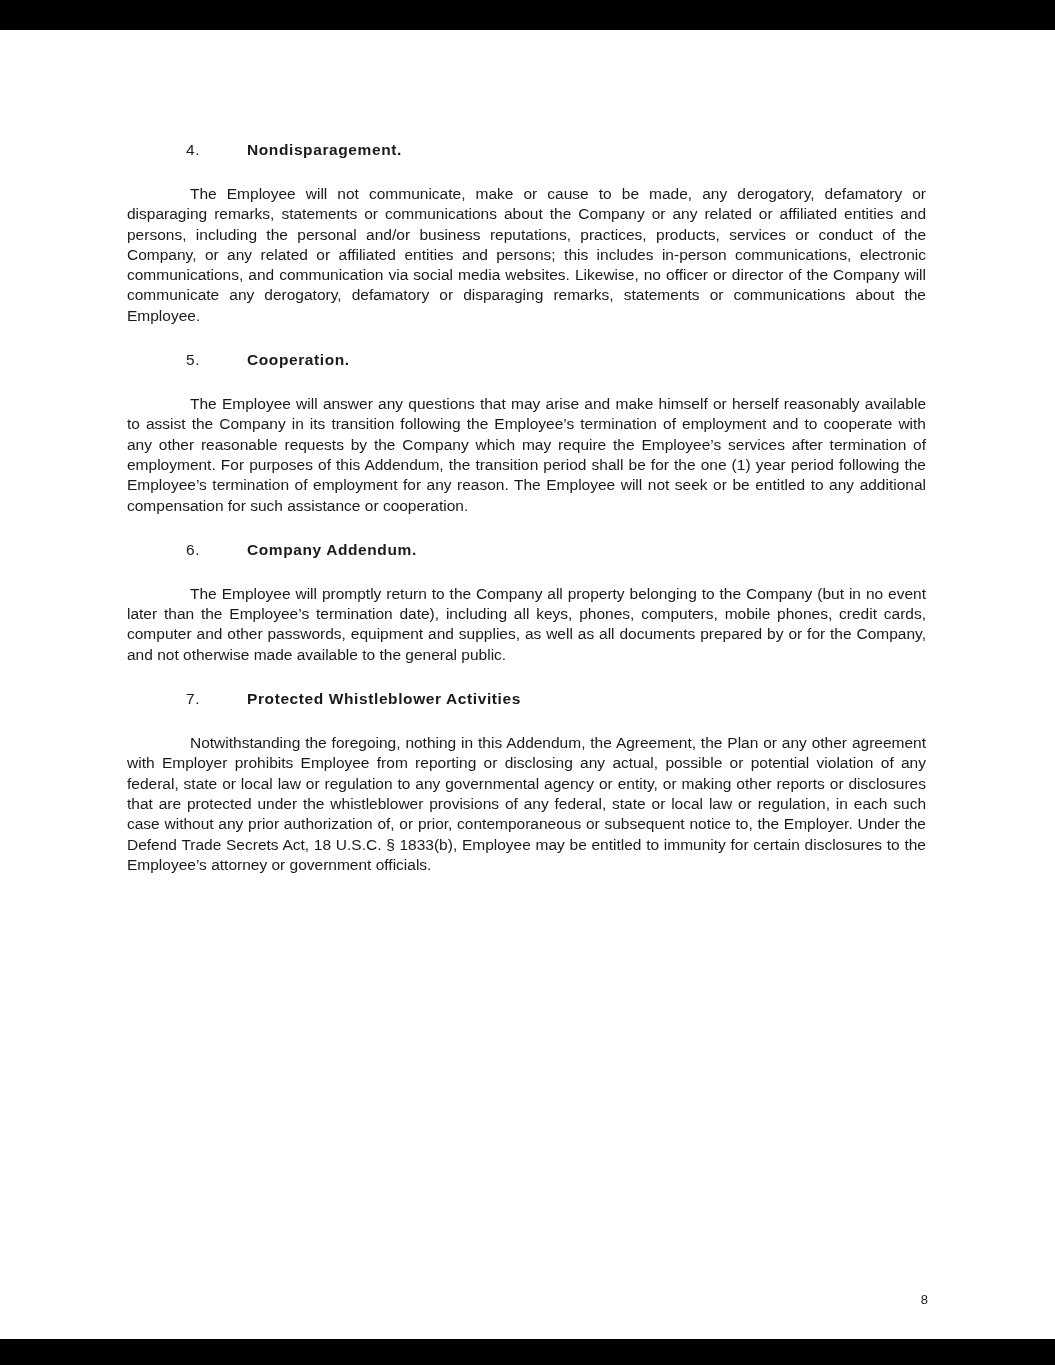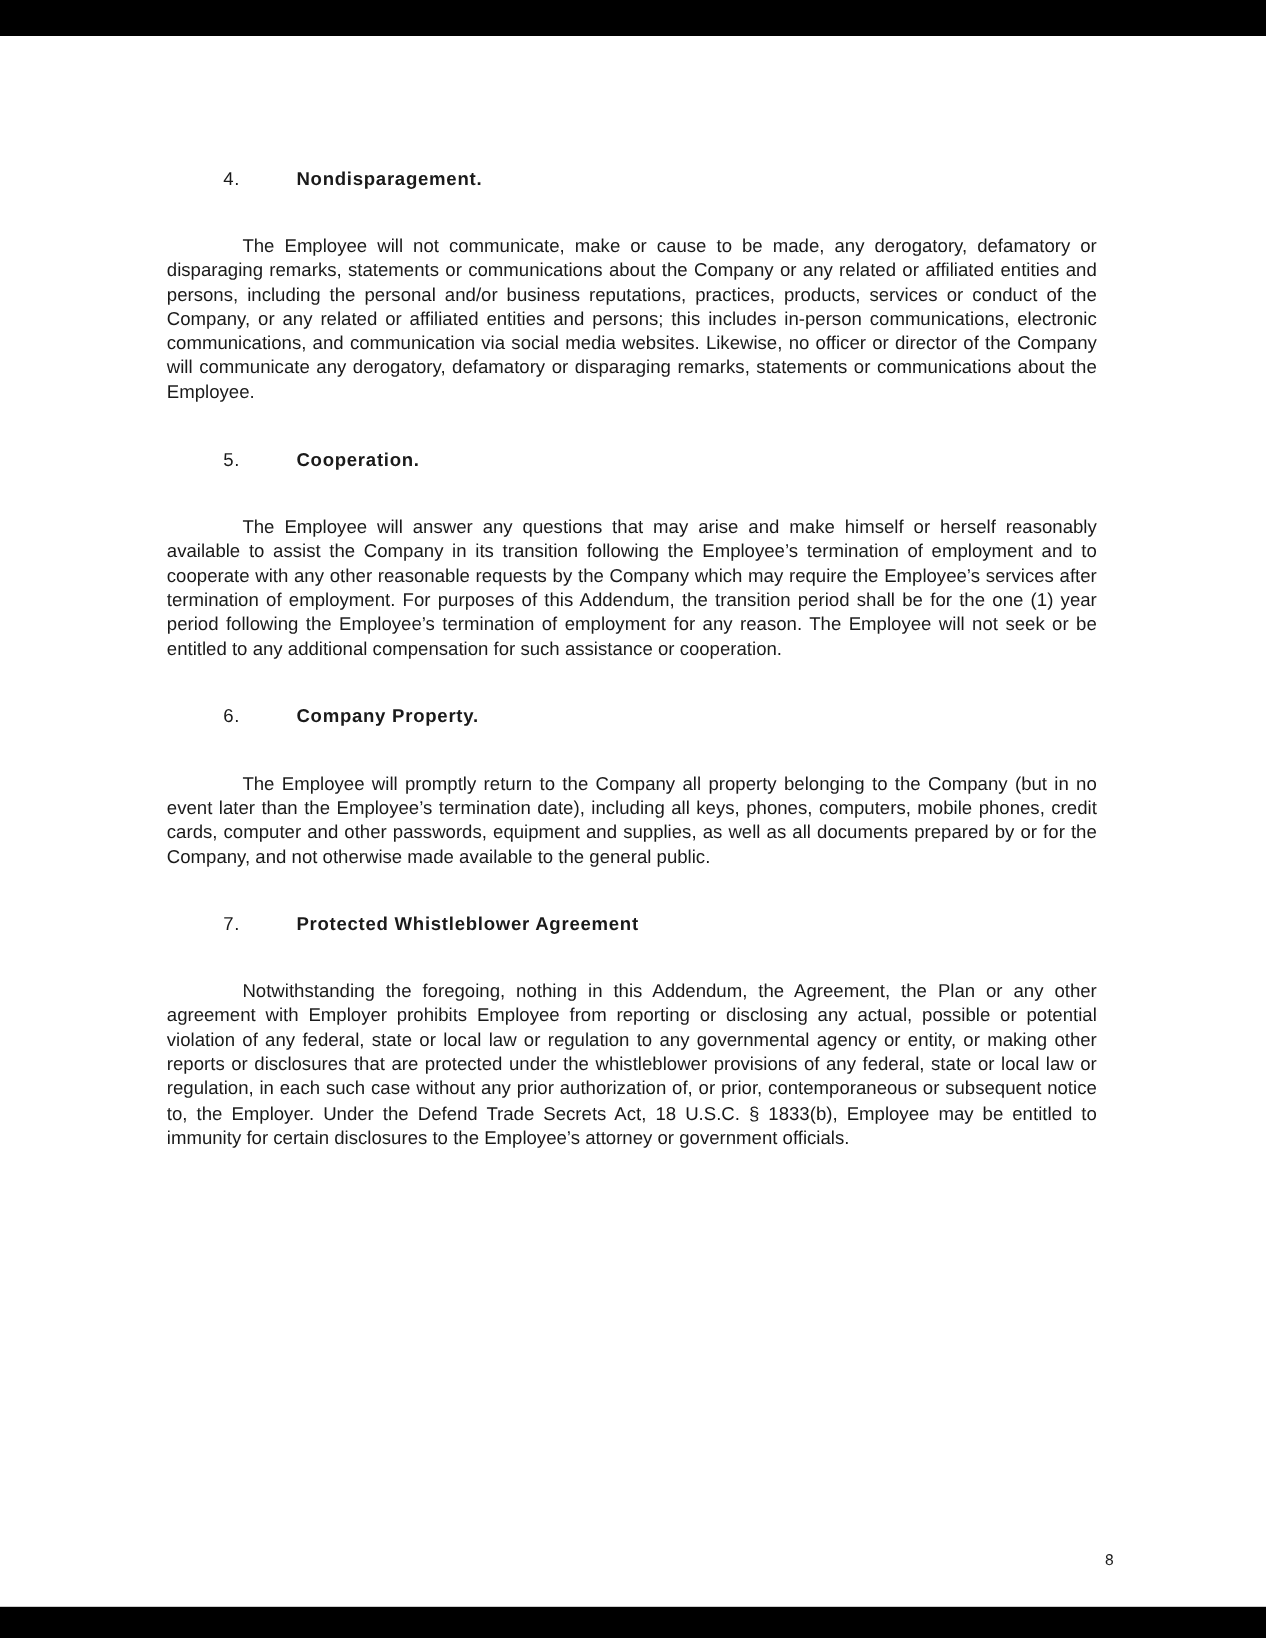--- a/index.html
+++ b/index.html
@@ -47,21 +47,21 @@
     display: inline-block;
     width: 61px;
     flex: 0 0 61px;
   }
   .section-title {
     display: inline-block;
     font-weight: bold;
   }
 
   .section-paragraph {
-    margin: 16px;
+    margin: 4px;
     font-size: 15.5px;
     line-height: 20.3px;
     text-align: justify;
     text-indent: 63px;
   }
 
   .page-number {
     position: absolute;
     right: 127px;
     bottom: 58px;
@@ -88,29 +88,29 @@
     <div class="section-heading">
       <span class="section-number">5.</span>
       <span class="section-title">Cooperation.</span>
     </div>
     <p class="section-paragraph">The Employee will answer any questions that may arise and make himself or herself reasonably available to assist the Company in its transition following the Employee’s termination of employment and to cooperate with any other reasonable requests by the Company which may require the Employee’s services after termination of employment.  For purposes of this Addendum, the transition period shall be for the one (1) year period following the Employee’s termination of employment for any reason.  The Employee will not seek or be entitled to any additional compensation for such assistance or cooperation.</p>
   </div>
 
   <div class="section">
     <div class="section-heading">
       <span class="section-number">6.</span>
-      <span class="section-title">Company Property.</span>
+      <span class="section-title">Company Addendum.</span>
     </div>
     <p class="section-paragraph">The Employee will promptly return to the Company all property belonging to the Company (but in no event later than the Employee’s termination date), including all keys, phones, computers, mobile phones, credit cards, computer and other passwords, equipment and supplies, as well as all documents prepared by or for the Company, and not otherwise made available to the general public.</p>
   </div>
 
   <div class="section">
     <div class="section-heading">
       <span class="section-number">7.</span>
-      <span class="section-title">Protected Whistleblower Agreement</span>
+      <span class="section-title">Protected Whistleblower Activities</span>
     </div>
     <p class="section-paragraph">Notwithstanding the foregoing, nothing in this Addendum, the Agreement, the Plan or any other agreement with Employer prohibits Employee from reporting or disclosing any actual, possible or potential violation of any federal, state or local law or regulation to any governmental agency or entity, or making other reports or disclosures that are protected under the whistleblower provisions of any federal, state or local law or regulation, in each such case without any prior authorization of, or prior, contemporaneous or subsequent notice to, the Employer.  Under the Defend Trade Secrets Act, 18 U.S.C. § 1833(b), Employee may be entitled to immunity for certain disclosures to the Employee’s attorney or government officials.</p>
   </div>
 
 </div>
 
 <div class="page-number">8</div>
 
 <div class="edge-bar bottom"></div>
 

